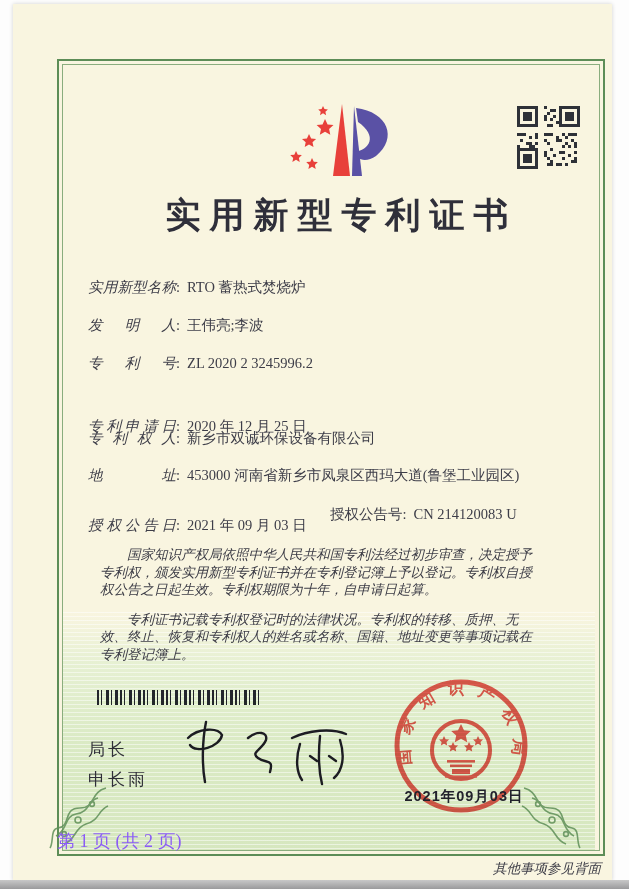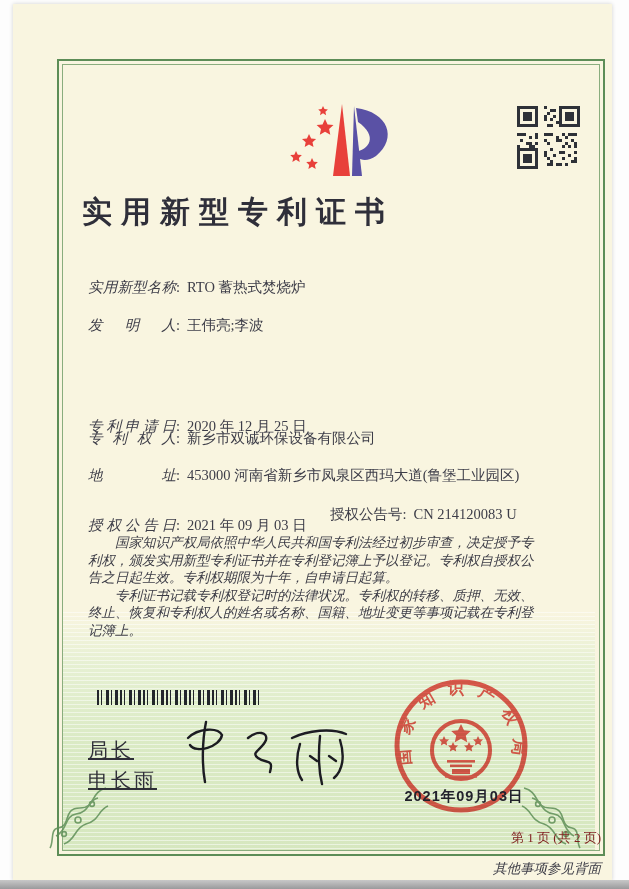--- a/index.html
+++ b/index.html
@@ -15,45 +15,45 @@
          border:2px solid #5d8d57;}
   .frame-inner{position:absolute;left:3px;top:3px;right:3px;bottom:3px;
          border:1px solid #8aad7e;}
   
   .green-band{position:absolute;left:63px;top:612px;width:532px;height:239px;
          background:
            repeating-linear-gradient(180deg, rgba(255,255,255,.5) 0 1px, rgba(255,255,255,0) 1px 4px),
            linear-gradient(180deg, rgba(220,235,195,0) 0%, #e6f0d2 22%, #daeac4 55%, #d6e7bf 100%);}
   .cert-number{position:absolute;left:75px;top:103px;font-size:14.5px;letter-spacing:2px;
          color:#3a3a46;}
-  .title{position:absolute;left:57px;top:192px;width:544px;
-         font-size:30px;font-weight:600;letter-spacing:9px;padding-left:25px;color:#2f2f3a;
+  .title{position:absolute;left:57px;top:192px;width:544px;text-align:center;
+         font-size:35px;font-weight:600;letter-spacing:9px;padding-left:25px;color:#2f2f3a;
          box-sizing:border-box;}
   .row{position:absolute;font-size:14.5px;color:#3d3d48;white-space:nowrap;}
   .f-label{display:inline-block;width:88px;text-align:justify;text-align-last:justify;font-style:italic;}
   .f-colon{margin-right:7px;}
   .paras{position:absolute;left:88px;top:534px;width:458px;font-size:13.5px;line-height:17.5px;
          color:#3c3c46;font-style:italic;}
-  .paras p{margin:0;text-indent:2em;}
+  .paras p{margin:12px;text-indent:2em;}
   .barcode{position:absolute;left:97px;top:690px;width:162px;height:15px;
          background:repeating-linear-gradient(90deg,
             #23252b 0 2px, rgba(0,0,0,0) 2px 4px,
             #23252b 4px 5px, rgba(0,0,0,0) 5px 9px,
             #23252b 9px 12px, rgba(0,0,0,0) 12px 14px,
             #23252b 14px 15px, rgba(0,0,0,0) 15px 18px,
             #23252b 18px 21px, rgba(0,0,0,0) 21px 23px);}
-  .director{position:absolute;left:88px;top:735px;font-size:20px;line-height:30px;
-         color:#2f2f38;letter-spacing:3px;font-family:"Liberation Sans","DejaVu Sans",sans-serif;text-decoration:underline;}
+  .director{position:absolute;left:88px;top:735px;font-size:17px;line-height:30px;
+         color:#2f2f38;letter-spacing:3px;font-family:"Liberation Sans","DejaVu Sans",sans-serif;}
   .sig{position:absolute;left:168px;top:712px;}
   .seal{position:absolute;left:391px;top:676px;opacity:.88;mix-blend-mode:multiply;}
   .seal-date{position:absolute;left:396px;top:787px;width:136px;text-align:center;
          font-size:14.5px;font-weight:700;letter-spacing:1px;color:#22222c;
          font-family:"Liberation Sans","DejaVu Sans",sans-serif;}
-  .page-note{position:absolute;left:57px;top:829px;width:544px;text-align:right;
-         font-size:13px;color:#7f1d1d;}
+  .page-note{position:absolute;left:57px;top:829px;width:544px;text-align:left;
+         font-size:18px;color:#8b5cf6;}
   .back-note{position:absolute;left:57px;top:860px;width:544px;text-align:right;
          font-size:13.5px;color:#3c3c46;font-style:italic;}
   .logo{position:absolute;left:276px;top:96px;}
   .qr{position:absolute;left:517px;top:106px;}
   .flourish{position:absolute;}
   .flourish.bl{left:48px;top:784px;}
   .flourish.br{left:516px;top:784px;transform:scaleX(-1);}
 </style>
 </head>
 <body>
@@ -161,20 +161,23 @@
   </svg>
 
   <div class="title">实用新型专利证书</div>
 
   <div class="row" style="left:88px;top:278px;">
     <span class="f-label">实用新型名称</span><span class="f-colon">:</span><span>RTO 蓄热式焚烧炉</span>
   </div>
   <div class="row" style="left:88px;top:316px;">
     <span class="f-label">发明人</span><span class="f-colon">:</span><span>王伟亮;李波</span>
   </div>
+  <div class="row" style="left:88px;top:354px;">
+    <span class="f-label">专利号</span><span class="f-colon">:</span><span>ZL 2020 2 3245996.2</span>
+  </div>
   <div class="row" style="left:88px;top:392px;margin-top:25px;">
     <span class="f-label">专利申请日</span><span class="f-colon">:</span><span>2020 年 12 月 25 日</span>
   </div>
   <div class="row" style="left:88px;top:429px;">
     <span class="f-label">专利权人</span><span class="f-colon">:</span><span>新乡市双诚环保设备有限公司</span>
   </div>
   <div class="row" style="left:88px;top:466px;">
     <span class="f-label">地址</span><span class="f-colon">:</span><span>453000 河南省新乡市凤泉区西玛大道(鲁堡工业园区)</span>
   </div>
   <div class="row" style="left:88px;top:500px;margin-top:16px;">

